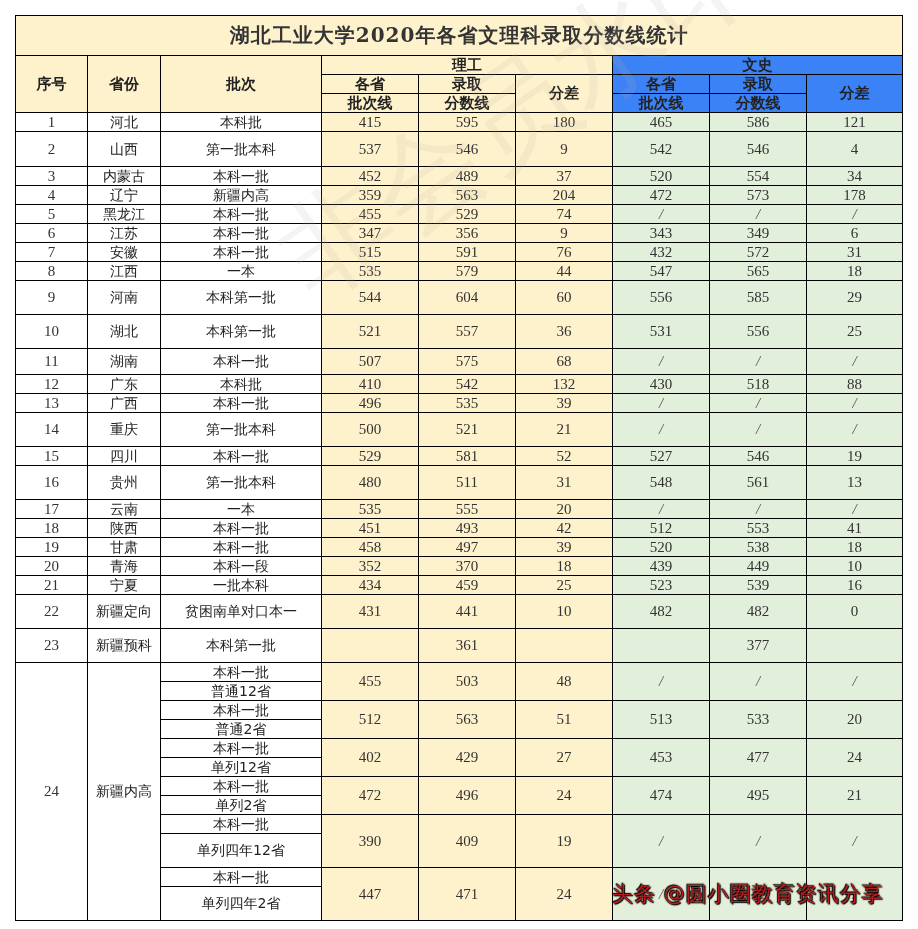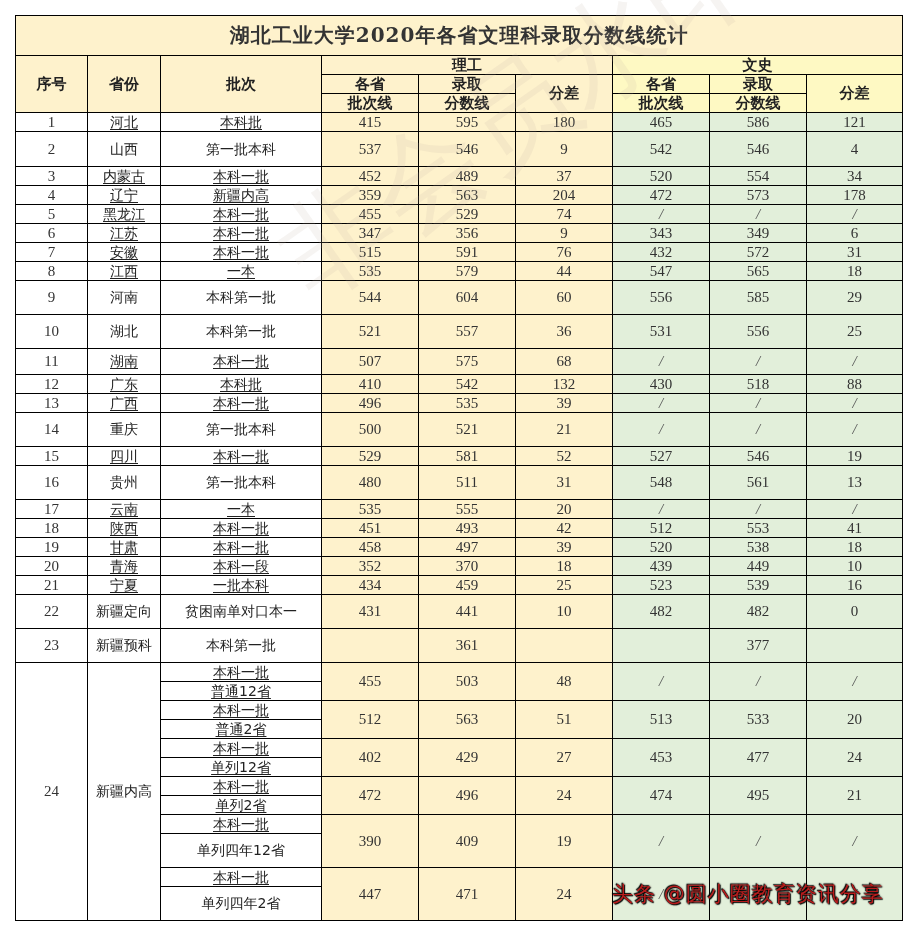--- a/index.html
+++ b/index.html
@@ -6,23 +6,23 @@
   body { width: 918px; height: 929px; position: relative; overflow: hidden;
          font-family: "DejaVu Serif", "Liberation Serif", serif; color: #222; }
   .sheet { position: absolute; left: 15px; top: 15px; width: 887px; height: 898px; }
   table { border-collapse: collapse; table-layout: fixed; width: 888px; }
   td { border: 1px solid #000; text-align: center; vertical-align: middle; padding: 0;
        font-size: 14px; line-height: 17px; overflow: hidden; white-space: nowrap; }
   .title { background: #fef2cc; font-weight: bold; font-size: 20px; height: 39px;
            font-family: "DejaVu Serif", "Liberation Serif", serif; color: #333; letter-spacing: 1px; }
   .hdr { font-weight: bold; font-size: 15px; font-family: "DejaVu Sans", "Liberation Sans", sans-serif; }
   .hdr.y { background: #fef2cc; }
-  .hdr.g { background: #fef9c3; }
+  .hdr.g { background: #3b82f6; }
   .hdr.w { background: #fef2cc; }
-  .u { text-decoration: underline; text-underline-offset: 2px; }
+  .u { text-underline-offset: 2px; }
   .c-w { background: #ffffff; }
   .c-y { background: #fef2cc; }
   .c-g { background: #e2efda; }
   .cjk { font-family: "DejaVu Sans", "Liberation Sans", sans-serif; font-size: 14px; }
   .num { font-family: "Liberation Serif", "DejaVu Serif", serif; font-size: 15px; color: #333; }
   .slash { font-family: "Liberation Serif", serif; font-style: italic; color: #555; }
   .watermark-bottom { position: absolute; left: 612px; top: 880px; font-size: 21px;
         font-family: "DejaVu Sans", "Liberation Sans", sans-serif; color: #b91c1c;
         text-shadow: 0 0 2px #000, 1px 1px 1px #000, -1px -1px 1px #000; letter-spacing: 1px; pointer-events: none; }
   .watermark-diag { position: absolute; left: 250px; top: 210px; font-size: 110px;

